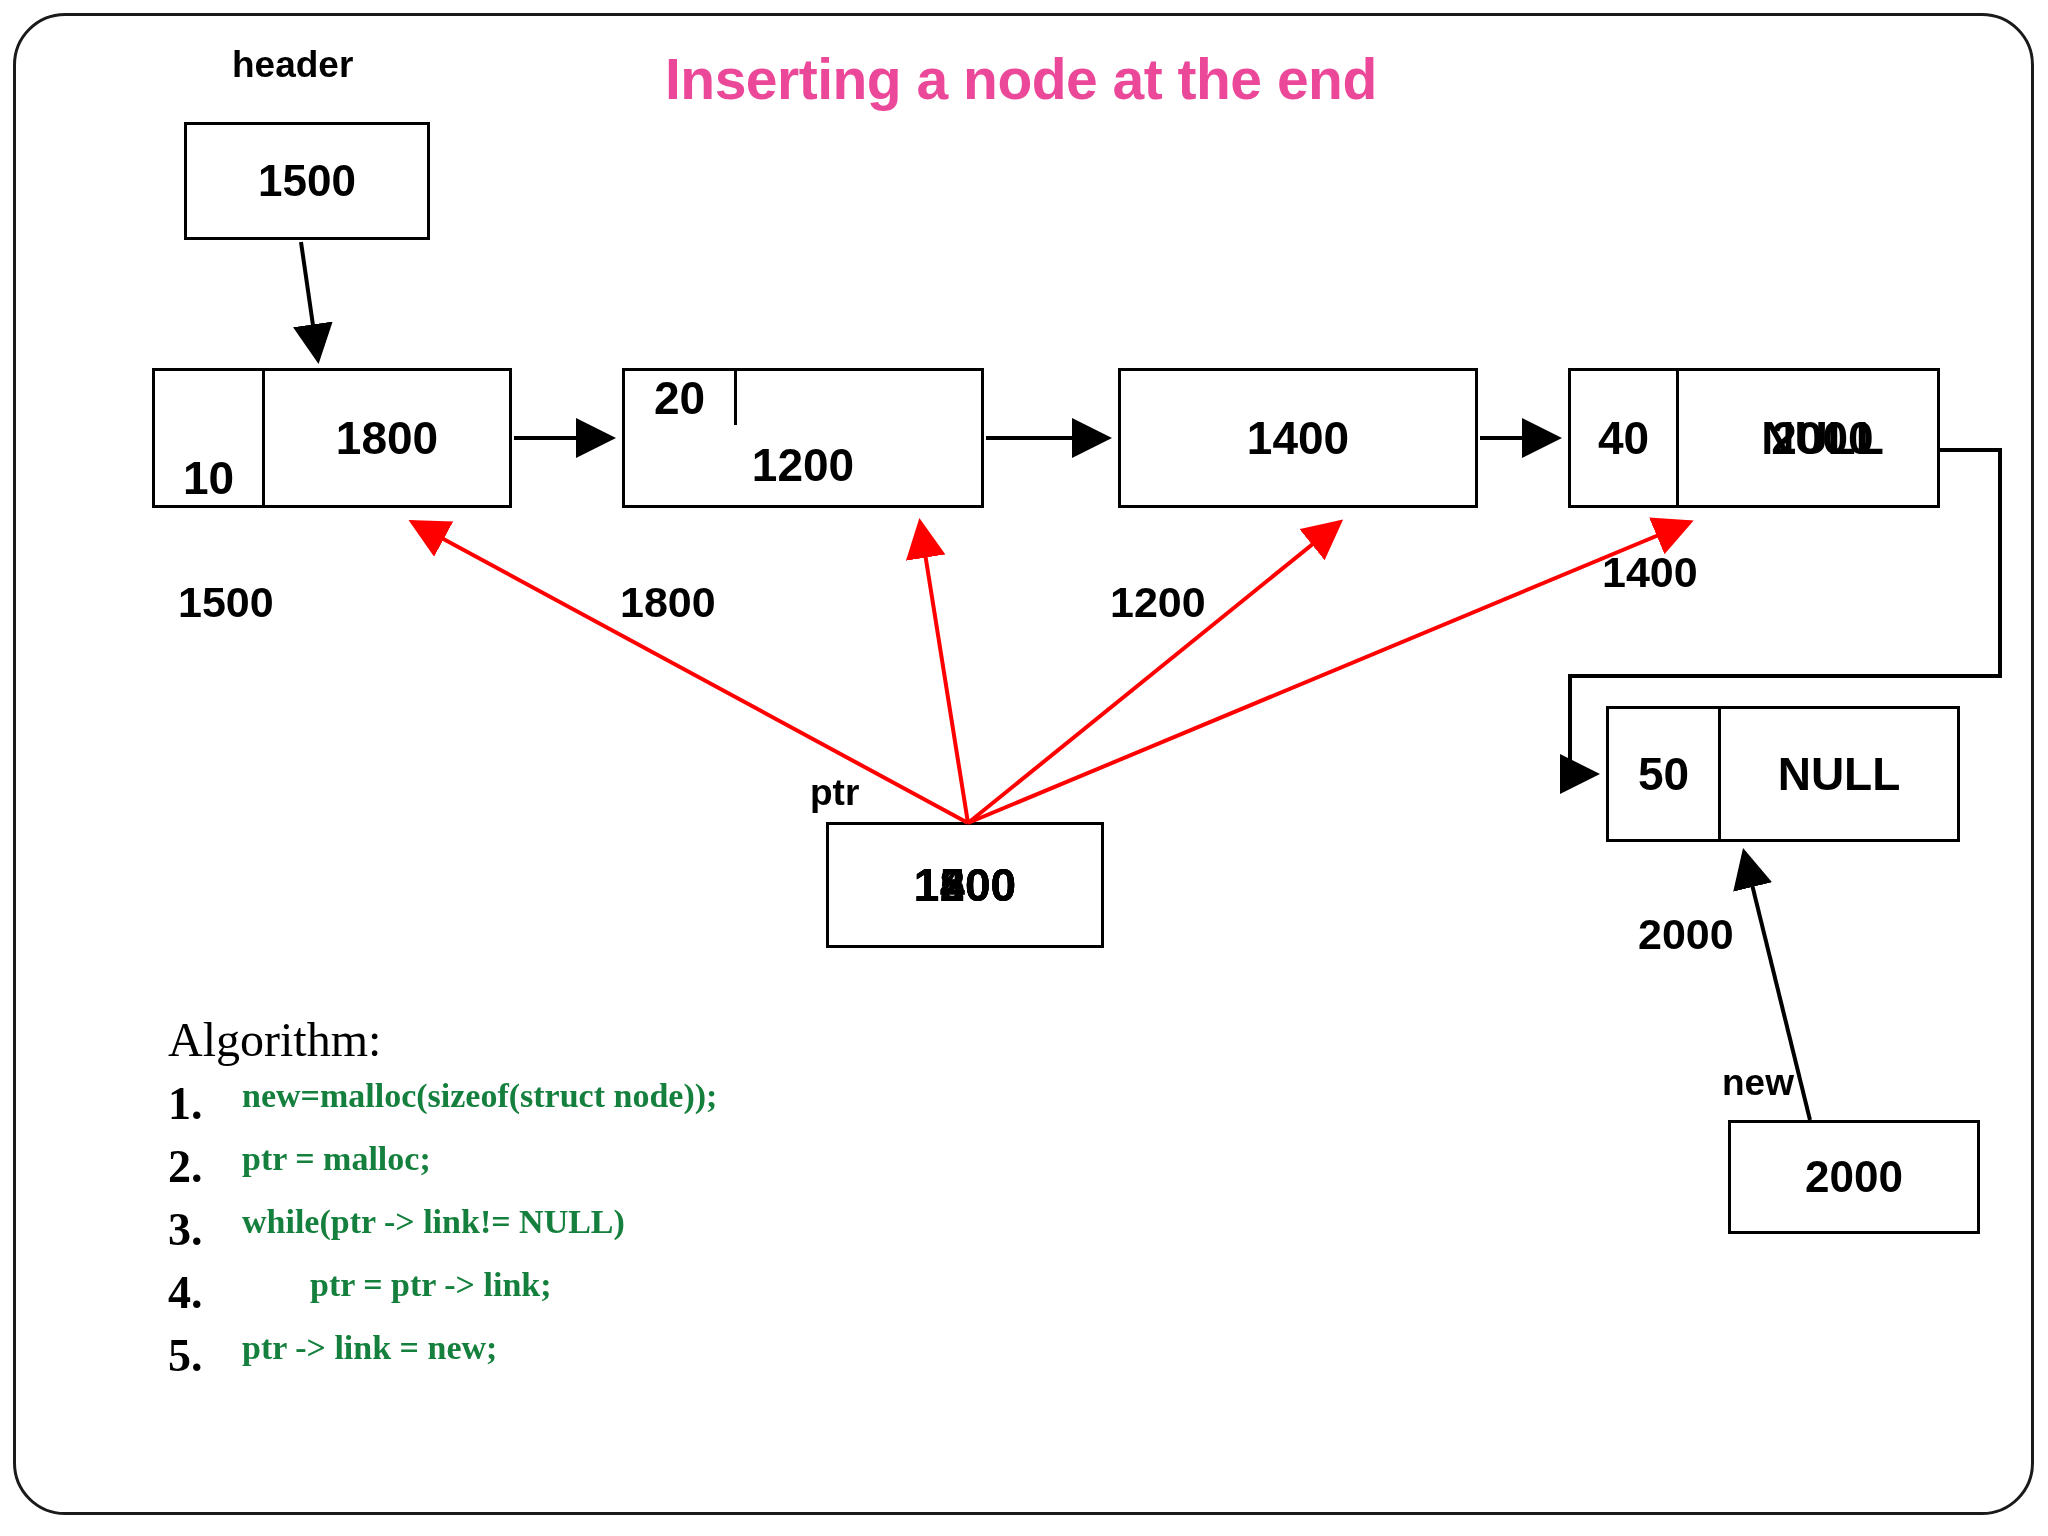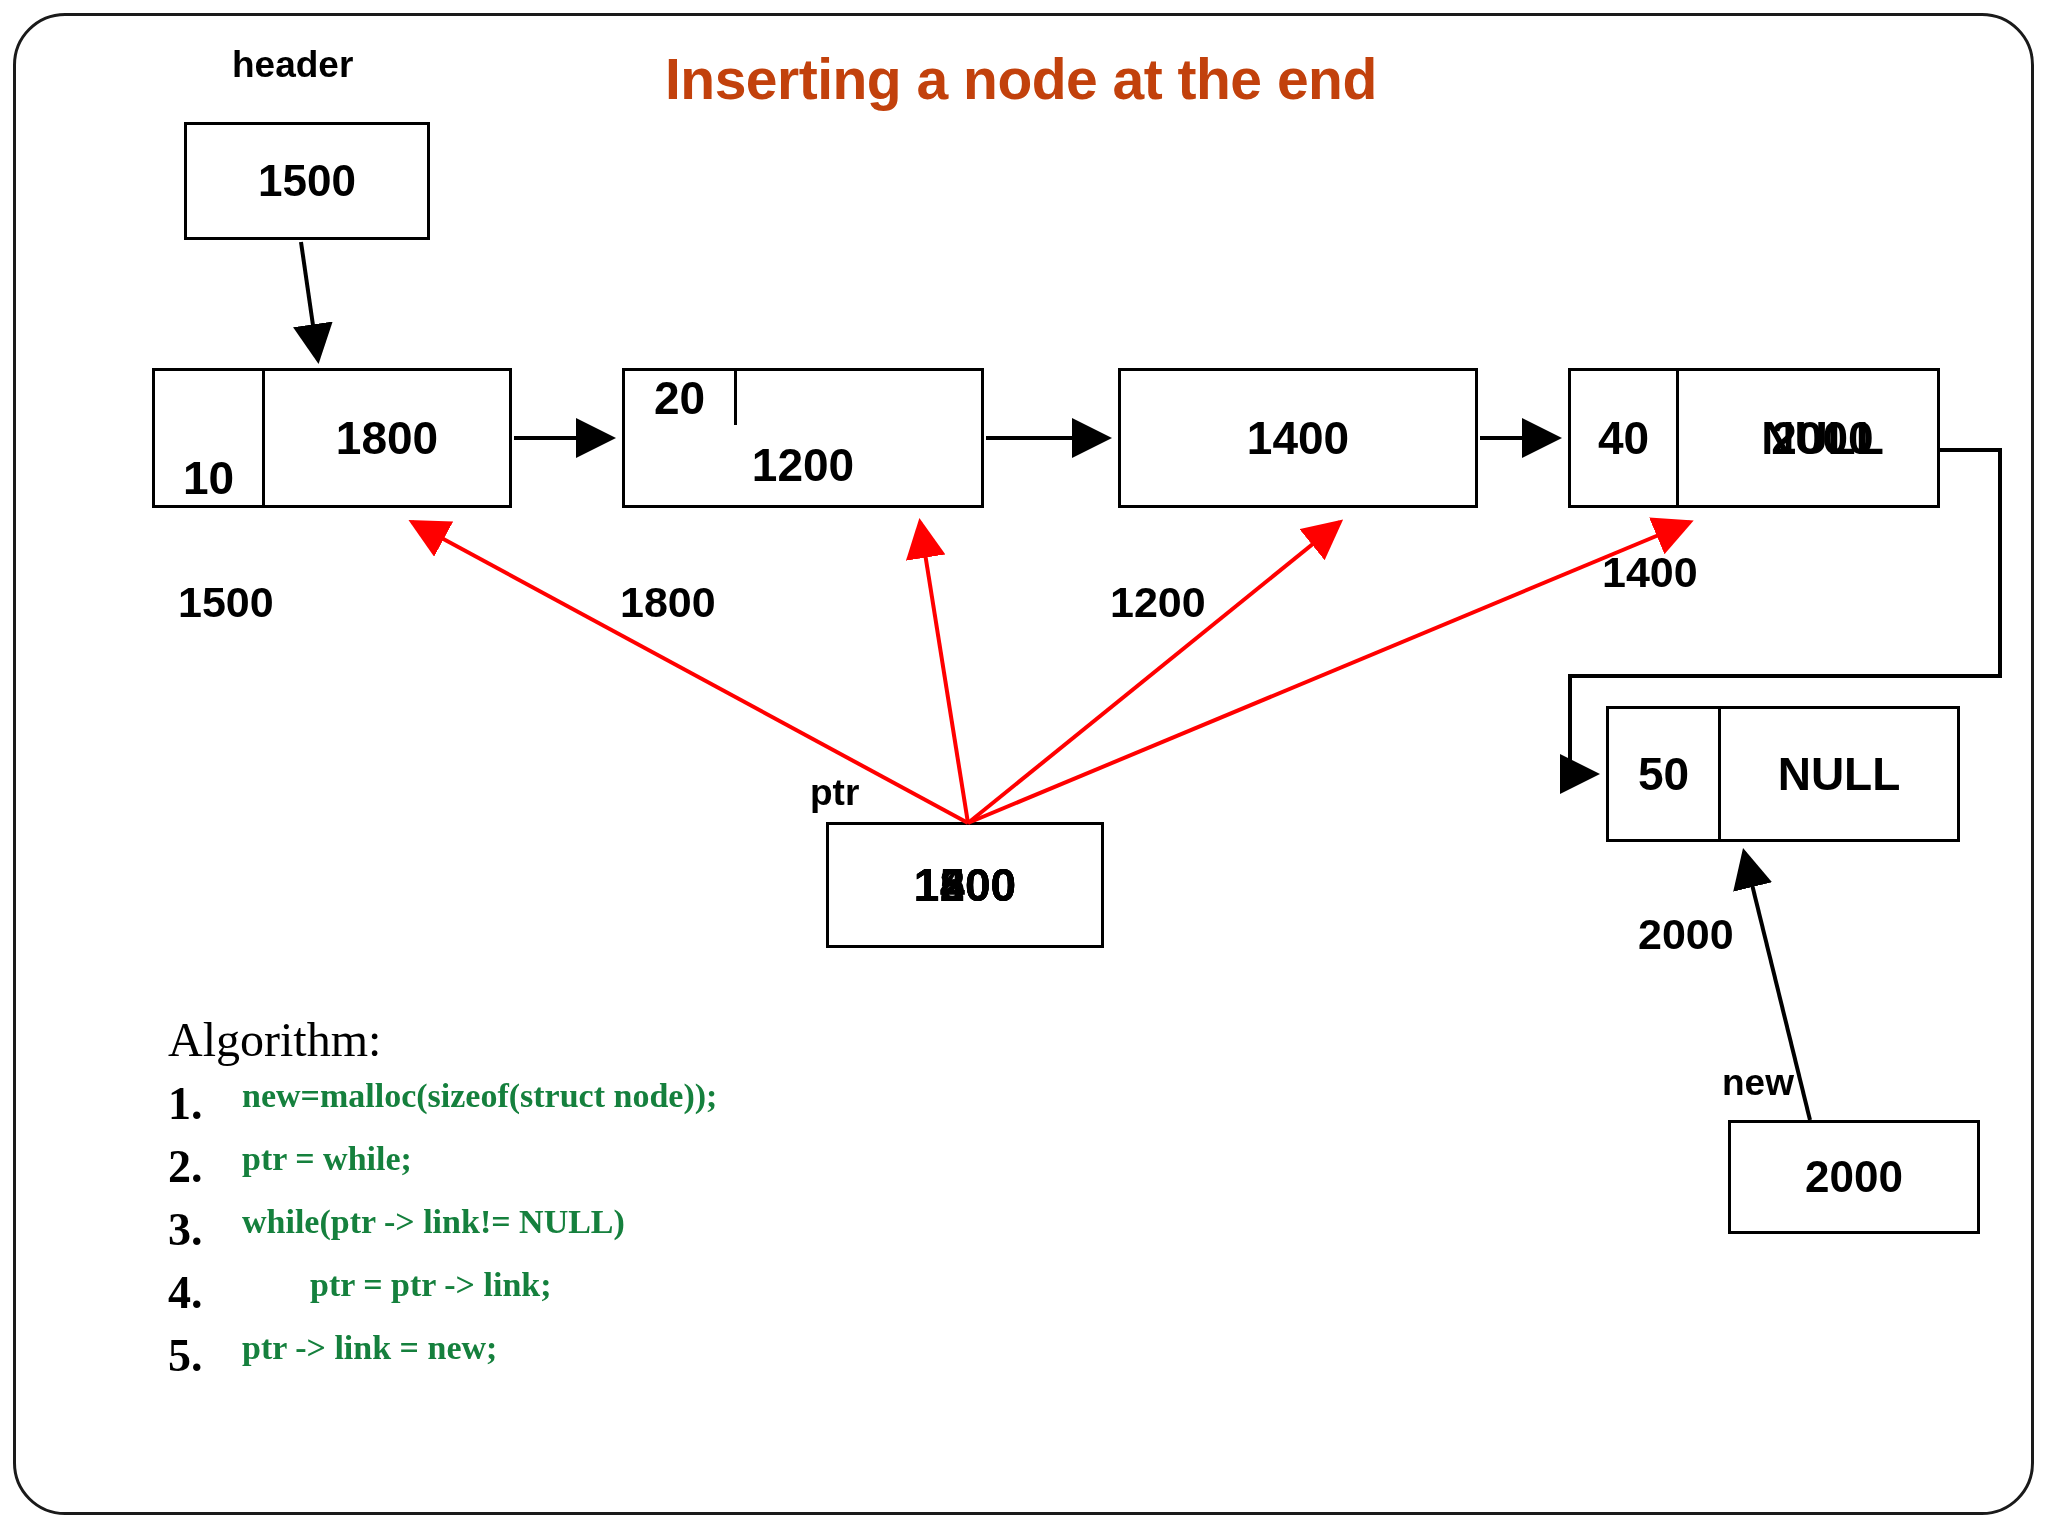--- a/index.html
+++ b/index.html
@@ -25,21 +25,21 @@
     border: 3px solid #1a1a1a;
     border-radius: 52px;
   }
   .abs { position: absolute; }
 
   
   .title {
     font-family: "Liberation Sans", sans-serif;
     font-weight: bold;
     font-size: 57px;
-    color: #c2410c;
+    color: #ec4899;
     white-space: nowrap;
     letter-spacing: -0.5px;
   }
   .label-bold {
     font-family: "Liberation Sans", sans-serif;
     font-weight: bold;
     font-size: 37px;
     color: #000000;
     white-space: nowrap;
   }
@@ -245,21 +245,21 @@
 
   <div id="algorithm">
     <div id="algo-heading">Algorithm:</div>
 
     <div class="algo-row">
       <span class="algo-num">1.</span>
       <span class="algo-code">new=malloc(sizeof(struct node));</span>
     </div>
     <div class="algo-row">
       <span class="algo-num">2.</span>
-      <span class="algo-code">ptr = while;</span>
+      <span class="algo-code">ptr = malloc;</span>
     </div>
     <div class="algo-row">
       <span class="algo-num">3.</span>
       <span class="algo-code">while(ptr -&gt; link!= NULL)</span>
     </div>
     <div class="algo-row">
       <span class="algo-num">4.</span>
       <span class="algo-code">        ptr = ptr -&gt; link;</span>
     </div>
     <div class="algo-row">

